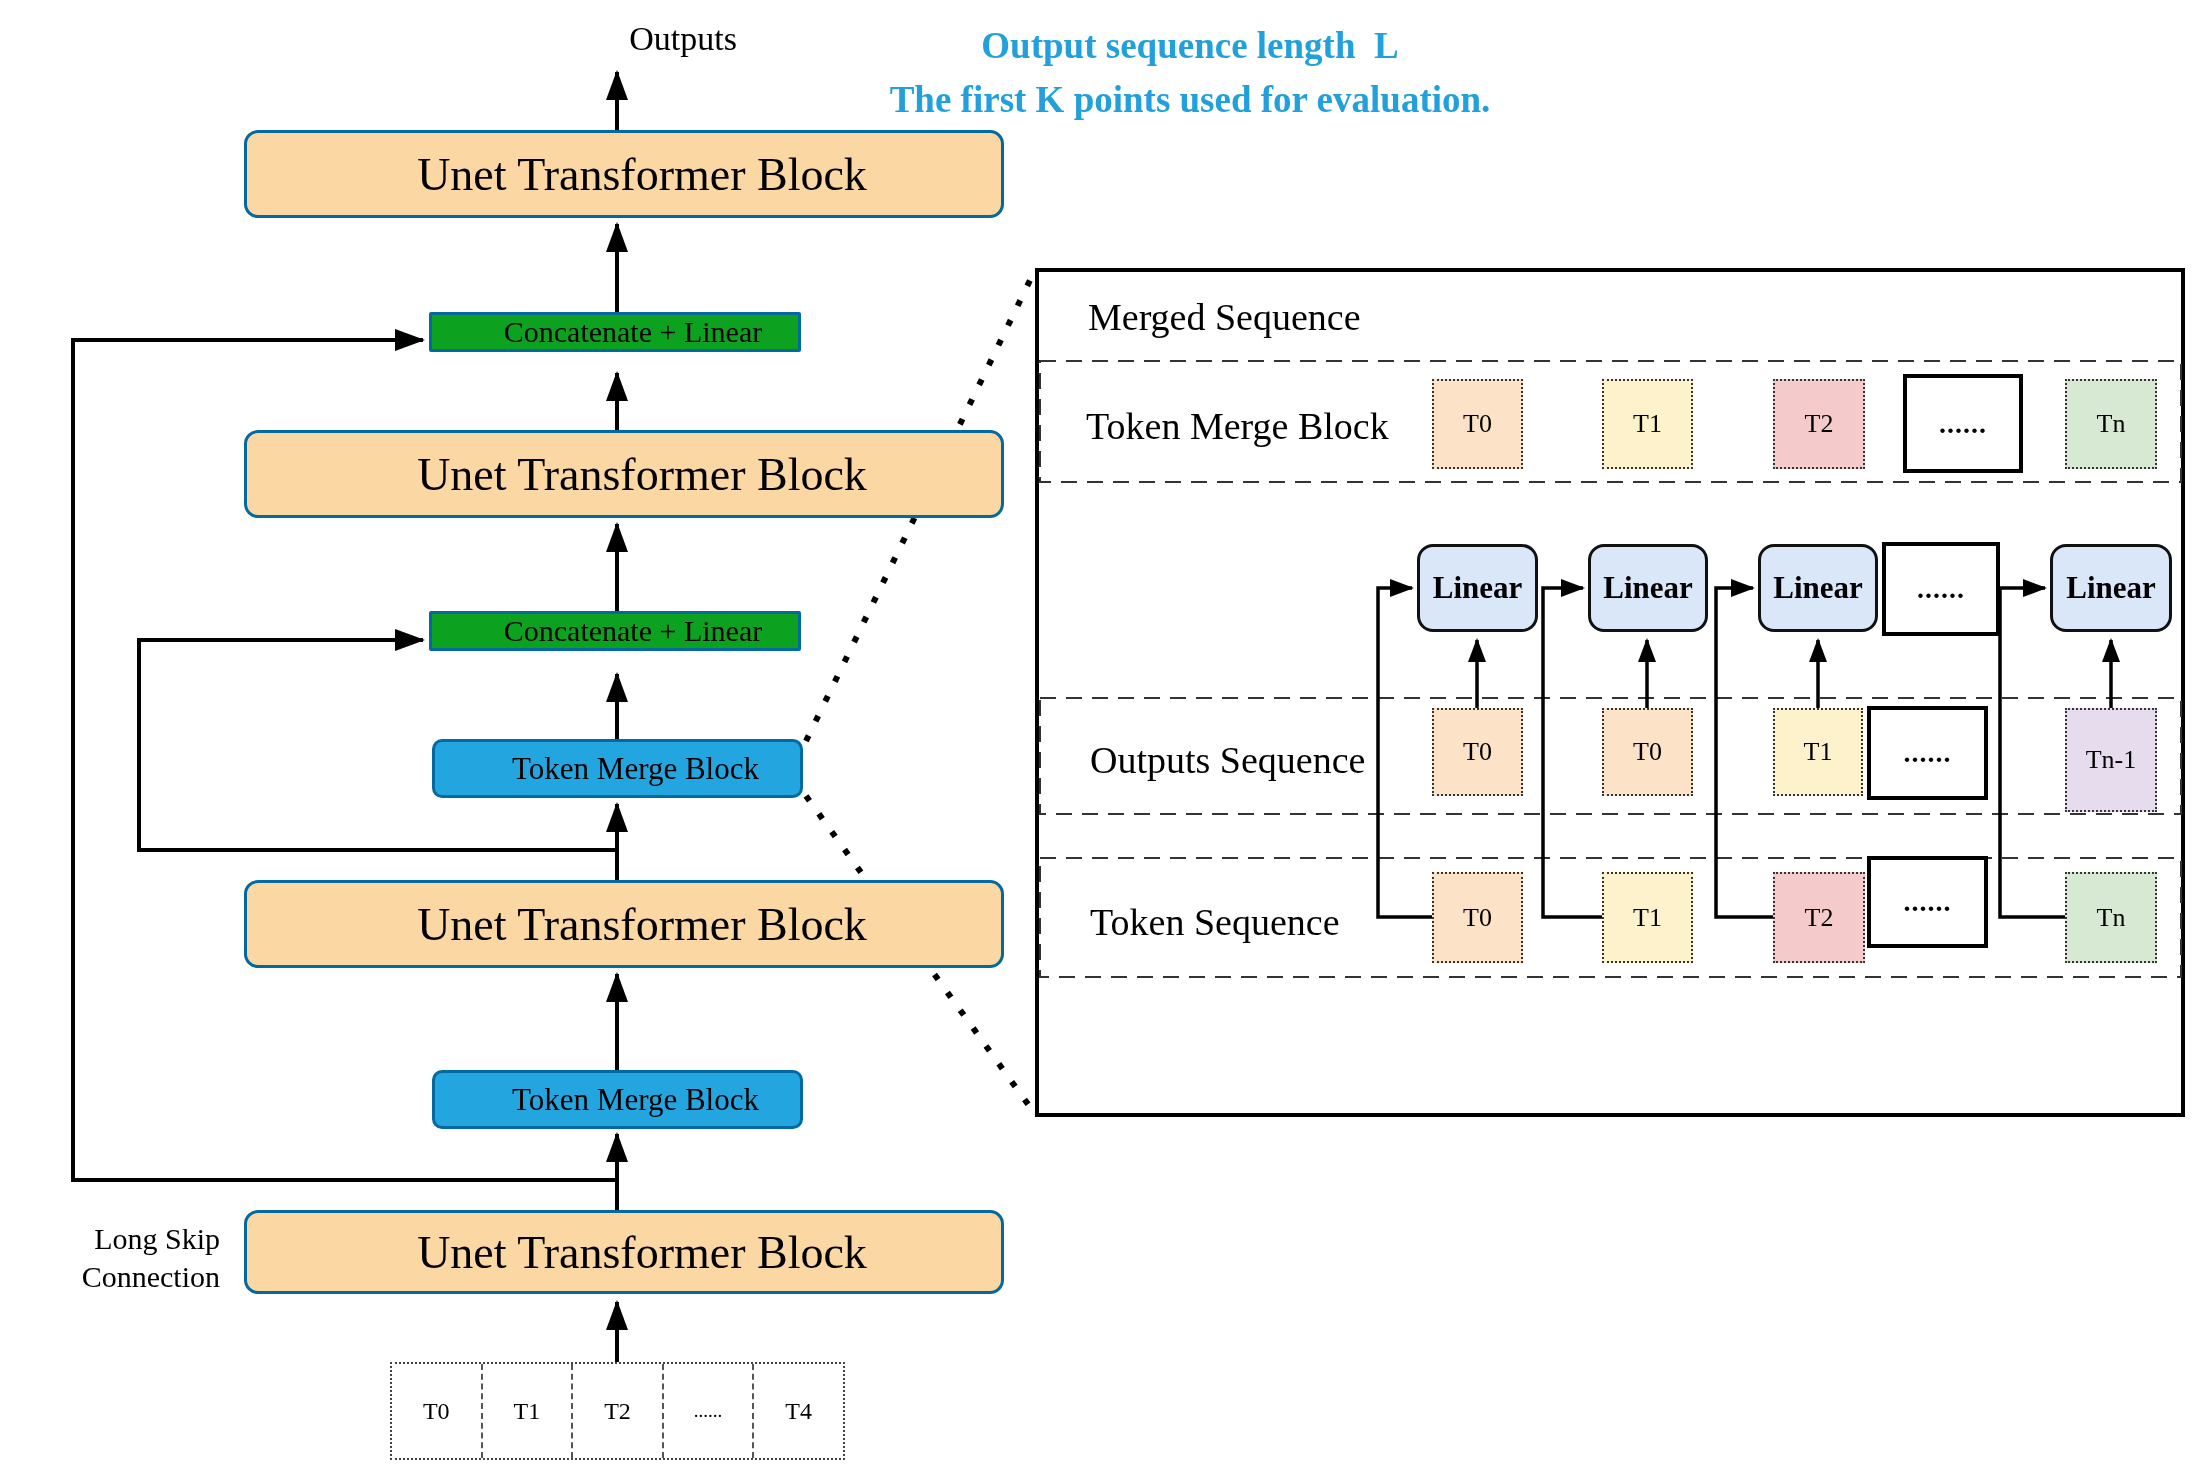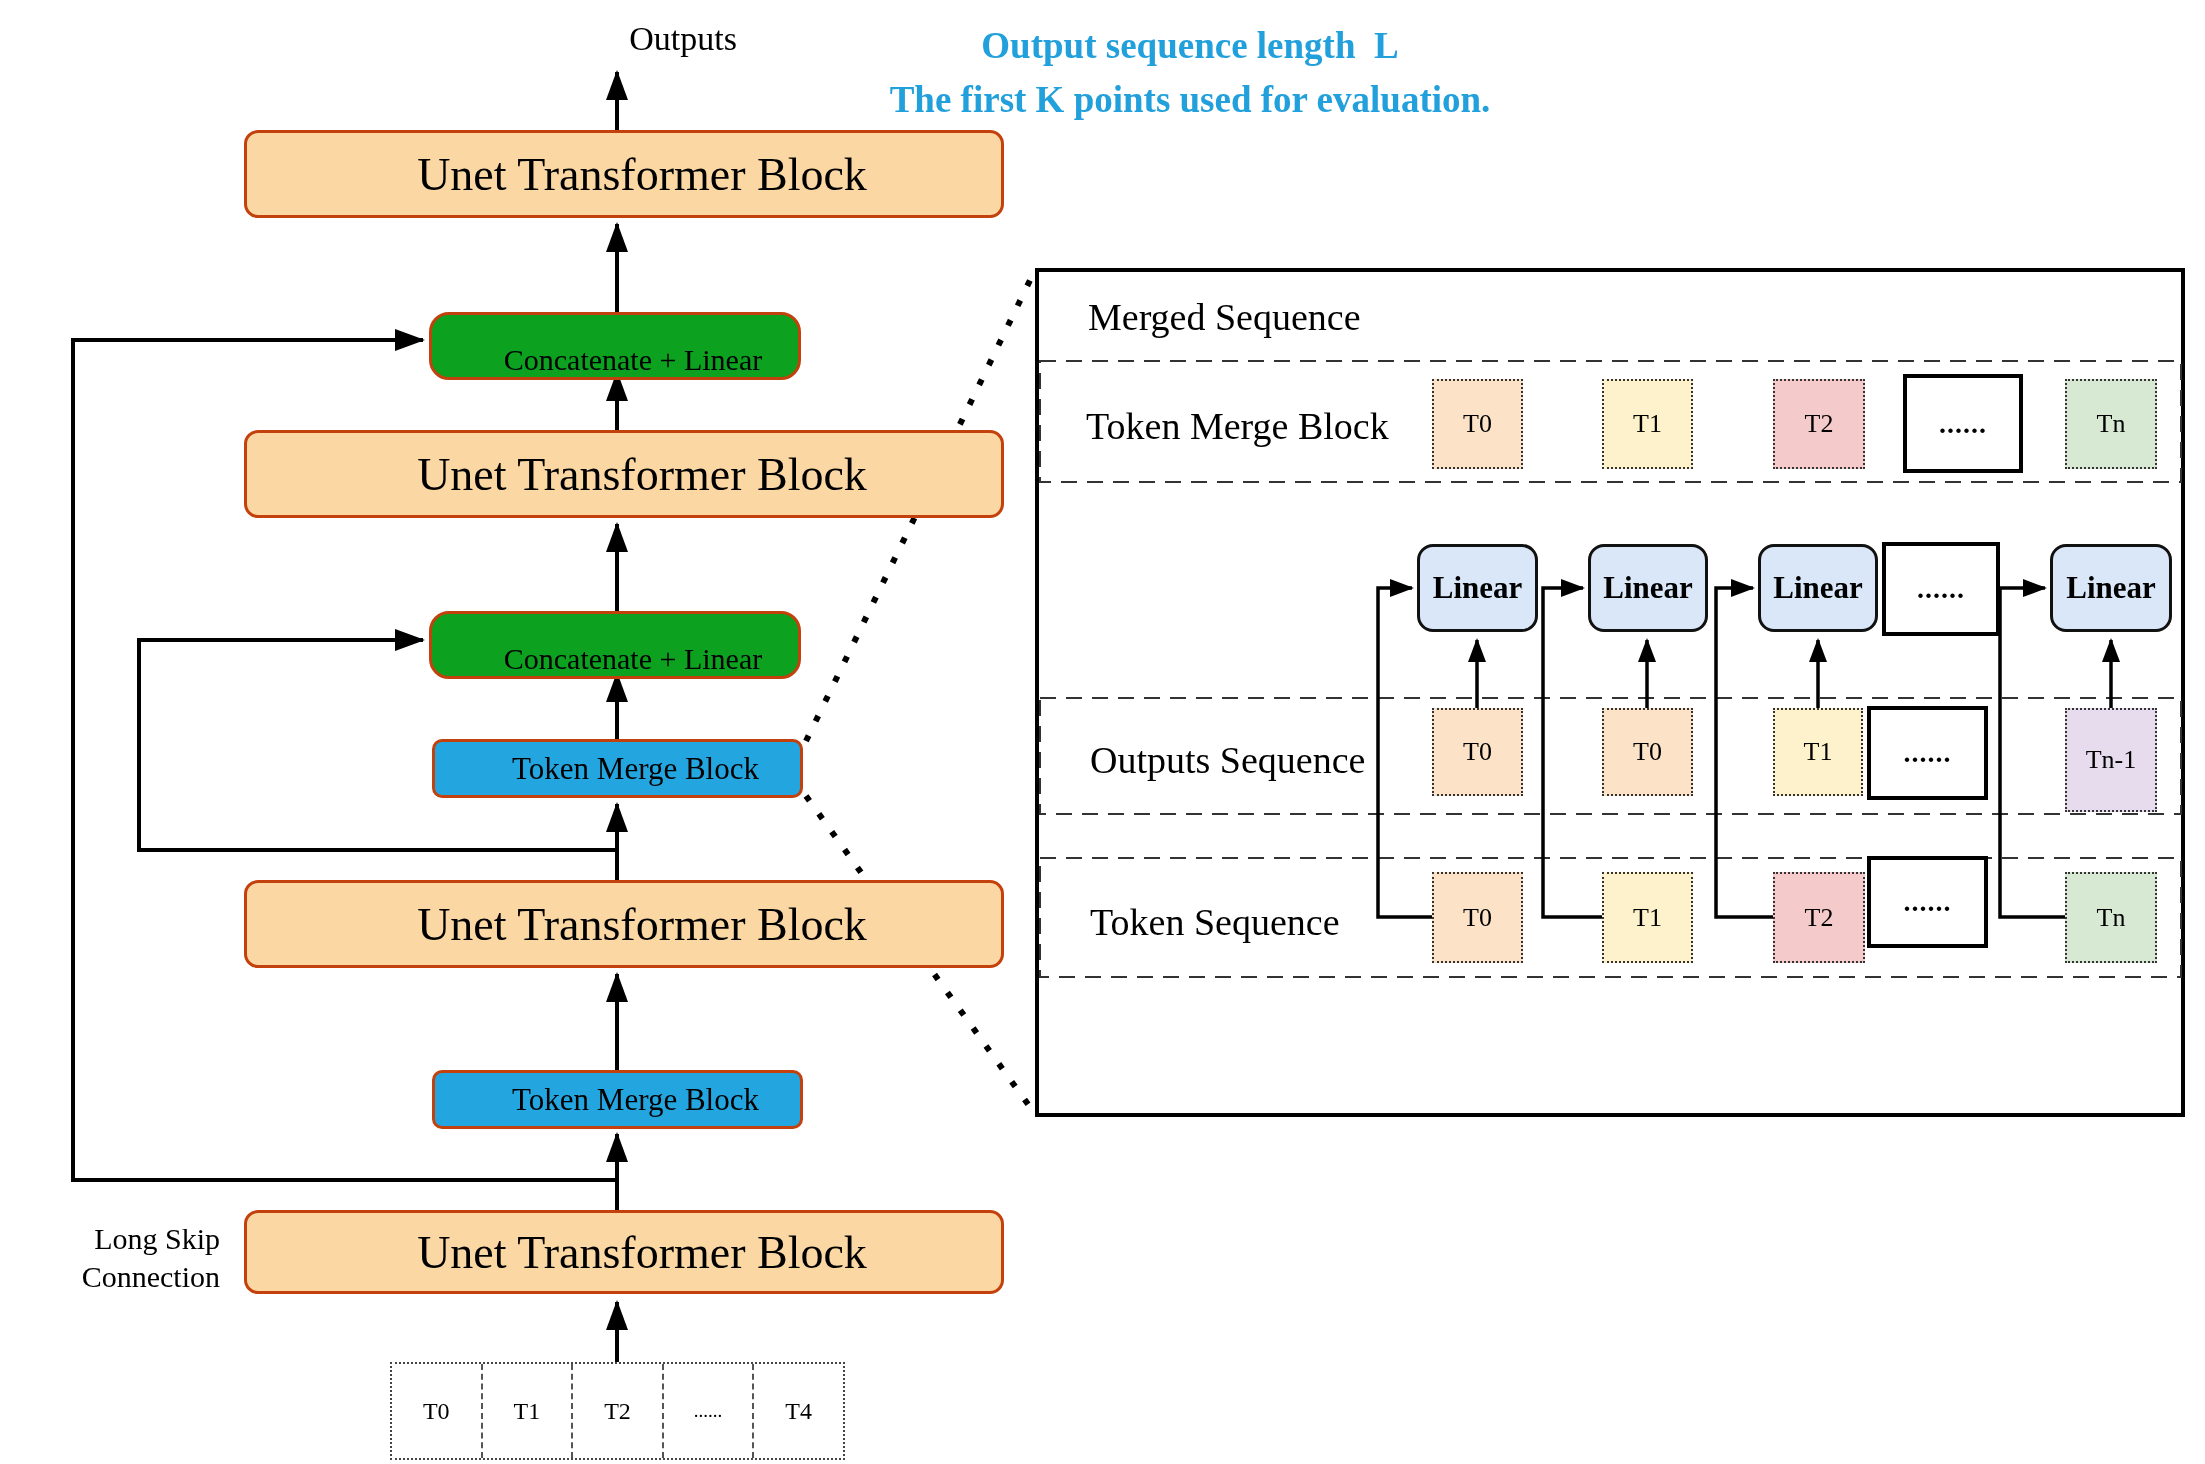--- a/index.html
+++ b/index.html
@@ -6,24 +6,24 @@
   #canvas{
     position:relative;width:2205px;height:1464px;background:#ffffff;overflow:hidden;
     font-family:"Liberation Serif","DejaVu Serif",serif;color:#000;
   }
   .abs{position:absolute;box-sizing:border-box;}
   svg.layer{position:absolute;left:0;top:0;width:2205px;height:1464px;pointer-events:none;}
 
   
   .block{
     position:absolute;box-sizing:border-box;display:flex;align-items:center;justify-content:center;
-    text-align:center;border:3px solid #c2410c;padding-left:36px;
+    text-align:center;border:3px solid #0369a1;padding-left:36px;
   }
   .unet{background:var(--unet-fill);border-radius:14px;font-size:46px;width:760px;height:88px;}
-  .concat{background:var(--concat-fill);border-radius:20px;font-size:30px;width:372px;height:68px;align-items:flex-end;}
+  .concat{background:var(--concat-fill);border-radius:2px;font-size:30px;width:372px;height:40px;align-items:flex-end;}
   .tmb{background:var(--tmb-fill);border-radius:10px;font-size:31px;width:371px;height:59px;}
 
   
   .outputs-lbl{font-size:34px;text-align:right;}
   .note{color:var(--note-blue);font-weight:bold;font-size:37px;text-align:center;white-space:pre;}
   .long-skip{font-size:30px;text-align:center;line-height:38px;}
   .input-note{font-size:40px;font-weight:bold;}
 
   
   .input-row{

